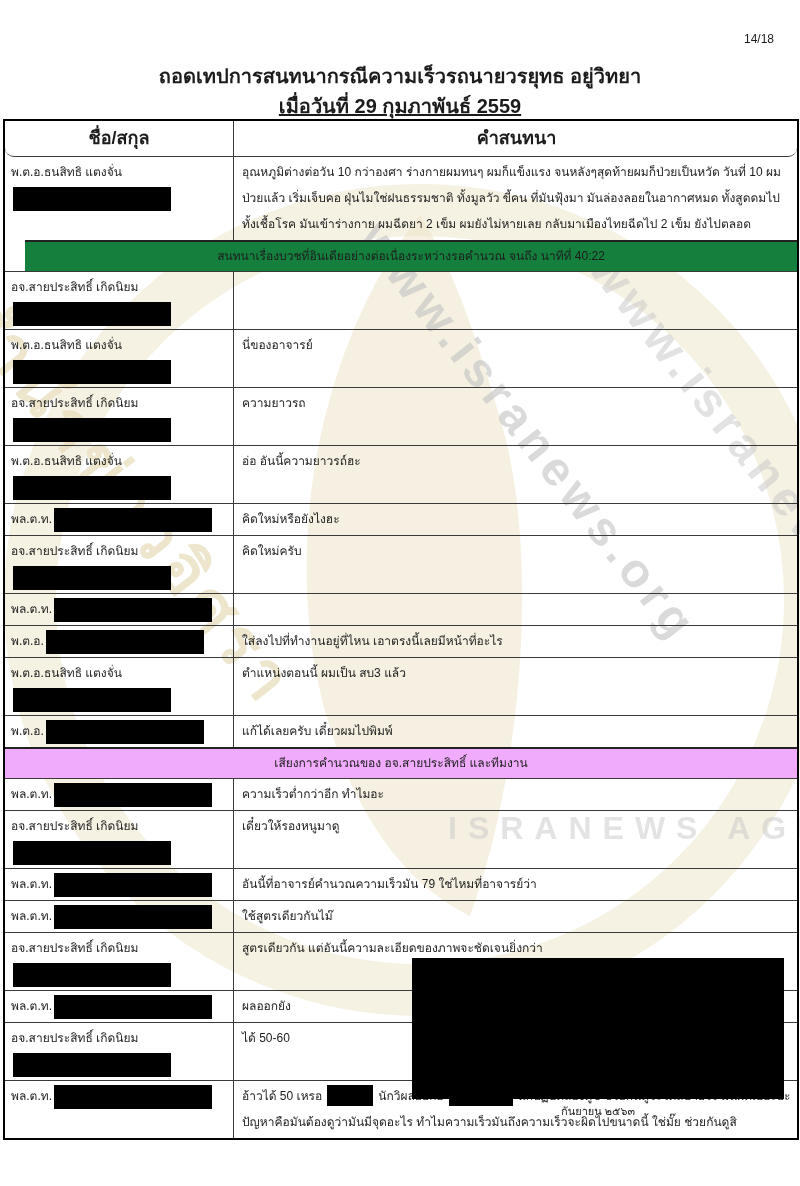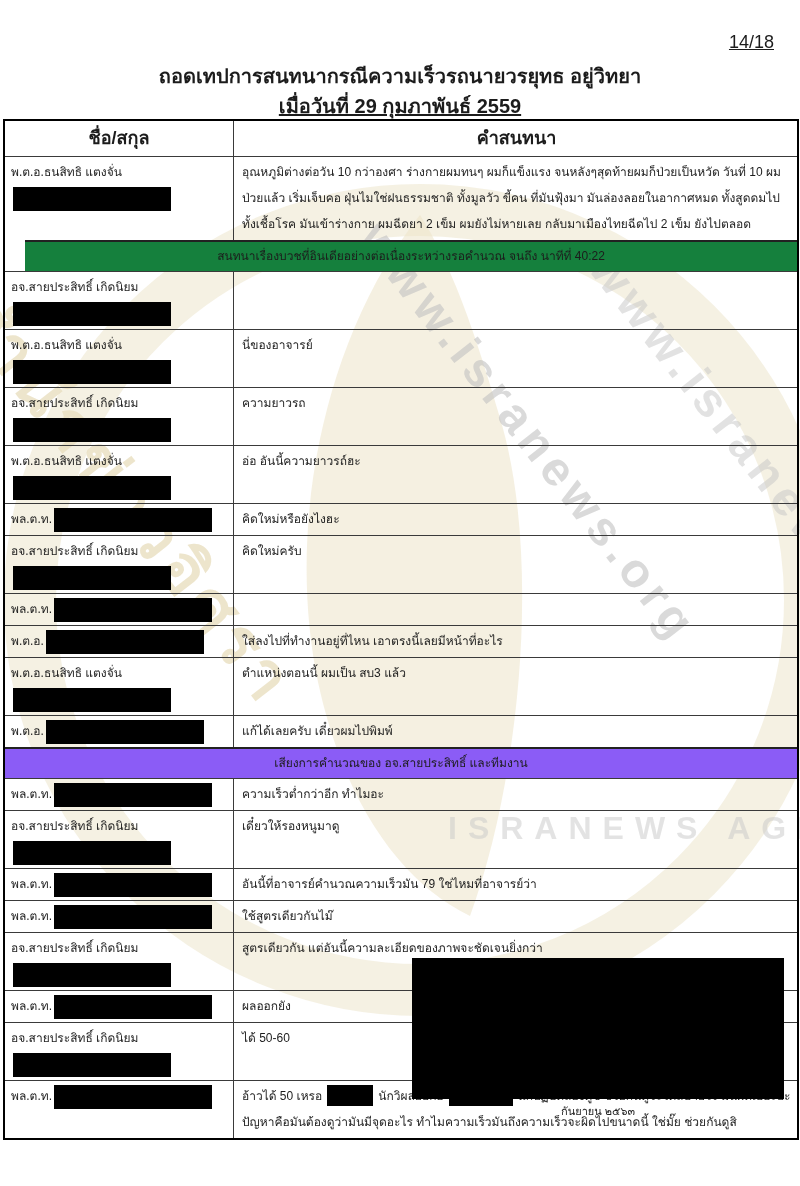--- a/index.html
+++ b/index.html
@@ -11,40 +11,40 @@
   
   .wm-layer{position:absolute;inset:0;z-index:0;pointer-events:none;}
   .wm-rot{position:absolute;transform-origin:left top;white-space:nowrap;font-weight:bold;}
   .wm-thai{left:18px;top:272px;font-size:66px;letter-spacing:6px;color:#e9dfc0;opacity:.8;transform:rotate(52deg);}
   .wm-url1{left:392px;top:212px;font-size:48px;letter-spacing:6px;color:#c2c2c2;opacity:.6;transform:rotate(52deg);}
   .wm-url2{left:622px;top:242px;font-size:48px;letter-spacing:6px;color:#c6c6c6;opacity:.5;transform:rotate(52deg);}
   .wm-agency{position:absolute;left:448px;top:810px;font-size:32px;letter-spacing:11px;
     color:#c9c9c9;opacity:.5;font-weight:bold;white-space:nowrap;}
   
   .content{position:absolute;inset:0;z-index:1;}
-  .page-number{position:absolute;top:32px;right:26px;font-size:18px;text-decoration:underline;}
+  .page-number{position:absolute;top:32px;right:26px;font-size:12px;}
   .doc-title{position:absolute;left:0;width:100%;text-align:center;font-weight:bold;font-size:20px;}
   .doc-title.l1{top:60px;}
   .doc-title.l2{top:90px;text-decoration:underline;}
   
   .tbl{
     position:absolute;left:3px;top:119px;width:792px;
     border:2px solid #000;background:transparent;
   }
   .row{display:flex;border-top:1.5px solid #3a3a3a;min-height:28px;align-items:stretch;}
-  .row:first-child{border-top:none;}
+  .row:first-child{border-top:none;border-radius:9px;}
   .cell{font-size:12px;line-height:26px;padding:2px 6px 3px 6px;box-sizing:border-box;}
   .cell.name{flex:0 0 229px;width:229px;border-right:1.6px solid #3a3a3a;}
   .cell.conv{flex:1;padding-left:8px;}
   .hdr{min-height:33px;border-bottom:.5px solid #3a3a3a;}
   .hdr .cell{font-weight:bold;font-size:18px;text-align:center;line-height:30px;}
   .banner-row{display:block;text-align:center;border-top:2px solid #222;min-height:27px;}
   .banner-row .cell{display:block;width:100%;text-align:center;padding:1px 4px 2px 4px;}
   .banner-green{background:#15803d;margin-left:20px;}
-  .banner-gray{background:#8b5cf6;}
+  .banner-gray{background:#f0abfc;}
   
   .name-redact{display:inline-block;width:158px;height:24px;background:#000;vertical-align:middle;margin-left:2px;}
   .inline-redact{display:inline-block;height:21px;background:#000;vertical-align:middle;margin:0 5px 3px 5px;}
   .bottom-redact{position:absolute;left:412px;top:958px;width:372px;height:141px;background:#000;}
   .caption{position:absolute;left:412px;top:1102px;width:372px;text-align:center;font-size:11px;color:#222;}
 </style>
 </head>
 <body>
 
 <div class="page">

